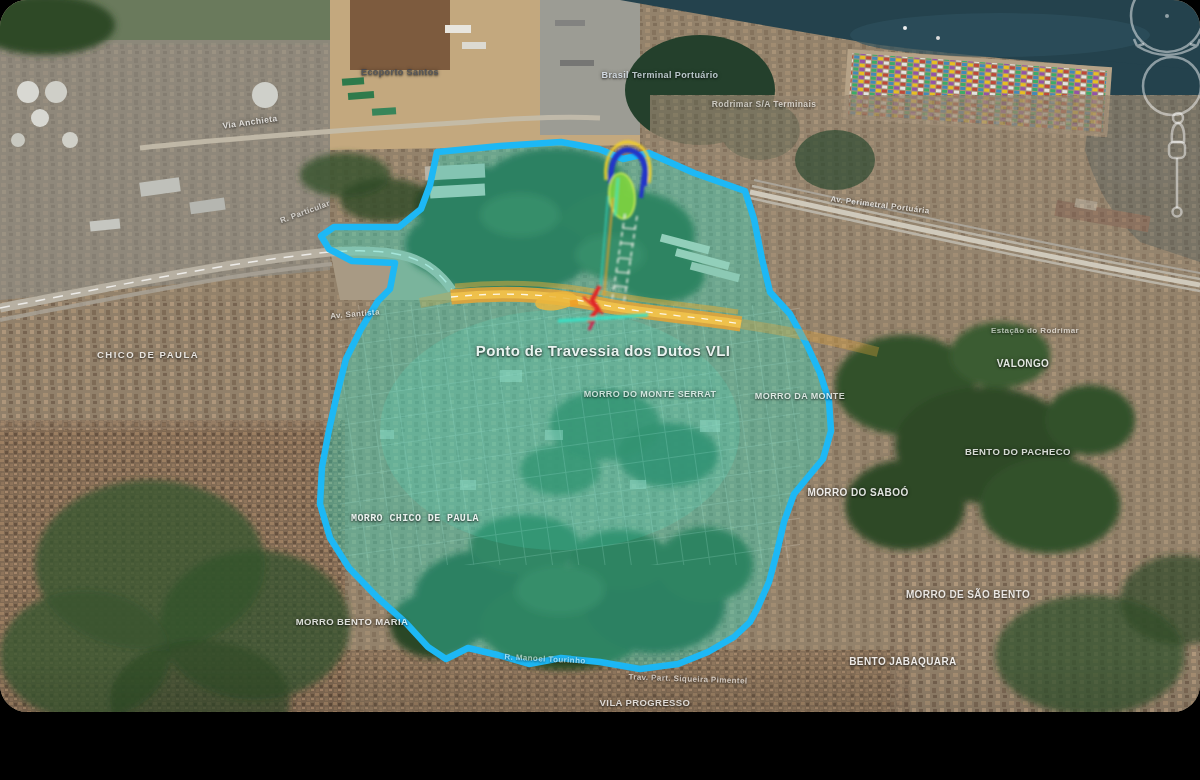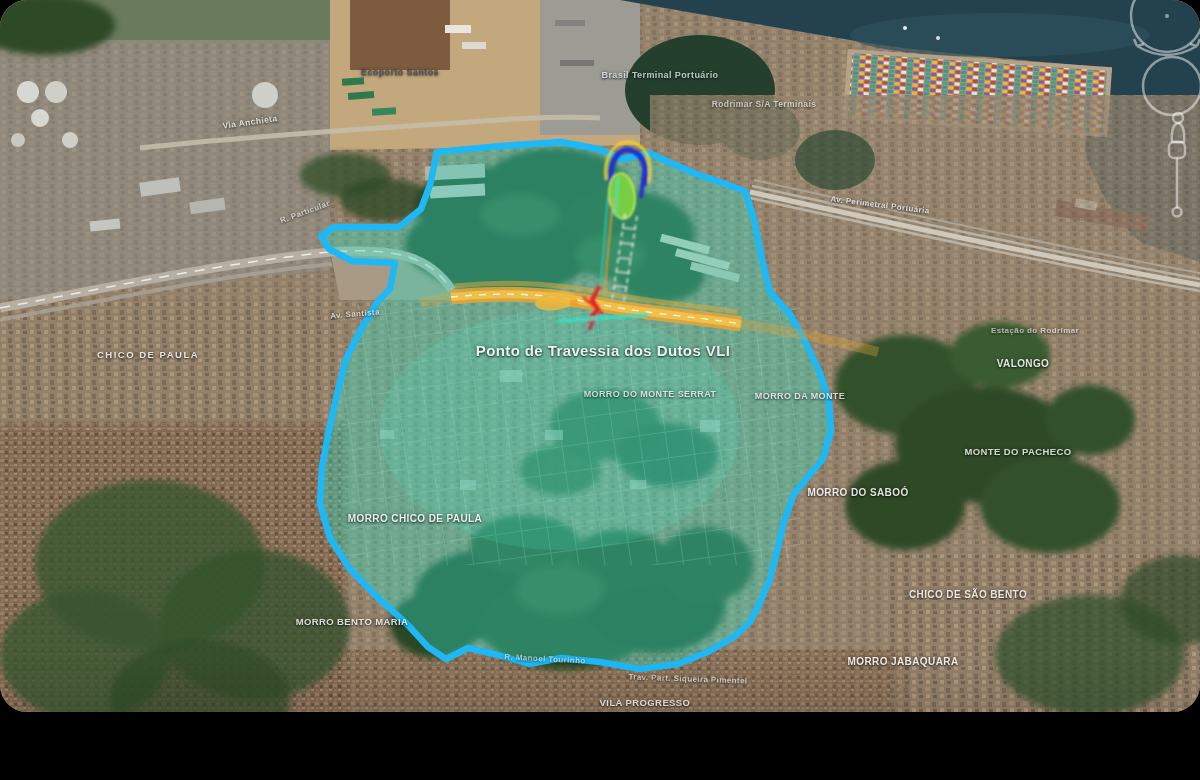--- a/index.html
+++ b/index.html
@@ -268,26 +268,26 @@
       <div class="map-label" style="left: 880px; top: 205px; font-size: 8px; opacity: 0.7; --r: 7deg;">Av. Perimetral Portuária</div>
       <div class="map-label" style="left: 250px; top: 122px; font-size: 8.5px; opacity: 0.7; --r: -8deg;">Via Anchieta</div>
       <div class="map-label" style="left: 305px; top: 212px; font-size: 8px; opacity: 0.6; --r: -20deg;">R. Particular</div>
       <div class="map-label" style="left: 355px; top: 314px; font-size: 8px; opacity: 0.65; --r: -5deg;">Av. Santista</div>
       <div class="map-label" style="left: 148px; top: 354px; font-size: 9.5px; opacity: 0.8; --r: 0deg; letter-spacing: 1.5px;">CHICO DE PAULA</div>
       <div class="map-label" style="left: 1035px; top: 330px; font-size: 8px; opacity: 0.6; --r: 0deg;">Estação do Rodrimar</div>
       <div class="map-label" style="left: 1023px; top: 363px; font-size: 10px; opacity: 0.85; --r: 0deg;">VALONGO</div>
       <div class="map-label" style="left: 603px; top: 336px; font-size: 15px; opacity: 0.85; margin-top: 14px; --r: 0deg;">Ponto de Travessia dos Dutos VLI</div>
       <div class="map-label" style="left: 650px; top: 394px; font-size: 9px; opacity: 0.7; --r: 0deg;">MORRO DO MONTE SERRAT</div>
       <div class="map-label" style="left: 800px; top: 396px; font-size: 9px; opacity: 0.75; --r: 0deg;">MORRO DA MONTE</div>
-      <div class="map-label" style="left: 1018px; top: 451px; font-size: 9.5px; opacity: 0.8; --r: 0deg;">MONTE DO PACHECO</div>
+      <div class="map-label" style="left: 1018px; top: 451px; font-size: 9.5px; opacity: 0.8; --r: 0deg;">BENTO DO PACHECO</div>
       <div class="map-label" style="left: 858px; top: 492px; font-size: 10px; opacity: 0.85; --r: 0deg;">MORRO DO SABOÓ</div>
-      <div class="map-label" style="left: 415px; top: 518px; font-size: 10px; opacity: 0.85; --r: 0deg;">MORRO CHICO DE PAULA</div>
-      <div class="map-label" style="left: 968px; top: 594px; font-size: 10px; opacity: 0.8; --r: 0deg;">CHICO DE SÃO BENTO</div>
+      <div class="map-label" style="left: 415px; top: 518px; font-size: 10px; opacity: 0.85; font-family: Liberation Mono, monospace; --r: 0deg;">MORRO CHICO DE PAULA</div>
+      <div class="map-label" style="left: 968px; top: 594px; font-size: 10px; opacity: 0.8; --r: 0deg;">MORRO DE SÃO BENTO</div>
       <div class="map-label" style="left: 352px; top: 621px; font-size: 9.5px; opacity: 0.8; --r: 0deg;">MORRO BENTO MARIA</div>
-      <div class="map-label" style="left: 903px; top: 661px; font-size: 10px; opacity: 0.85; --r: 0deg;">MORRO JABAQUARA</div>
+      <div class="map-label" style="left: 903px; top: 661px; font-size: 10px; opacity: 0.85; --r: 0deg;">BENTO JABAQUARA</div>
       <div class="map-label" style="left: 545px; top: 659px; font-size: 8px; opacity: 0.55; --r: 3deg;">R. Manoel Tourinho</div>
       <div class="map-label" style="left: 688px; top: 679px; font-size: 8px; opacity: 0.6; --r: 2deg;">Trav. Part. Siqueira Pimentel</div>
       <div class="map-label" style="left: 645px; top: 702px; font-size: 9.5px; opacity: 0.75; --r: 0deg;">VILA PROGRESSO</div>
     </div>
 
 <div class="watermark">Google Earth</div>
 
 <div class="altitude">
   <span>Altitude do ponto de visão</span><span>3.67 km</span>
 </div>

